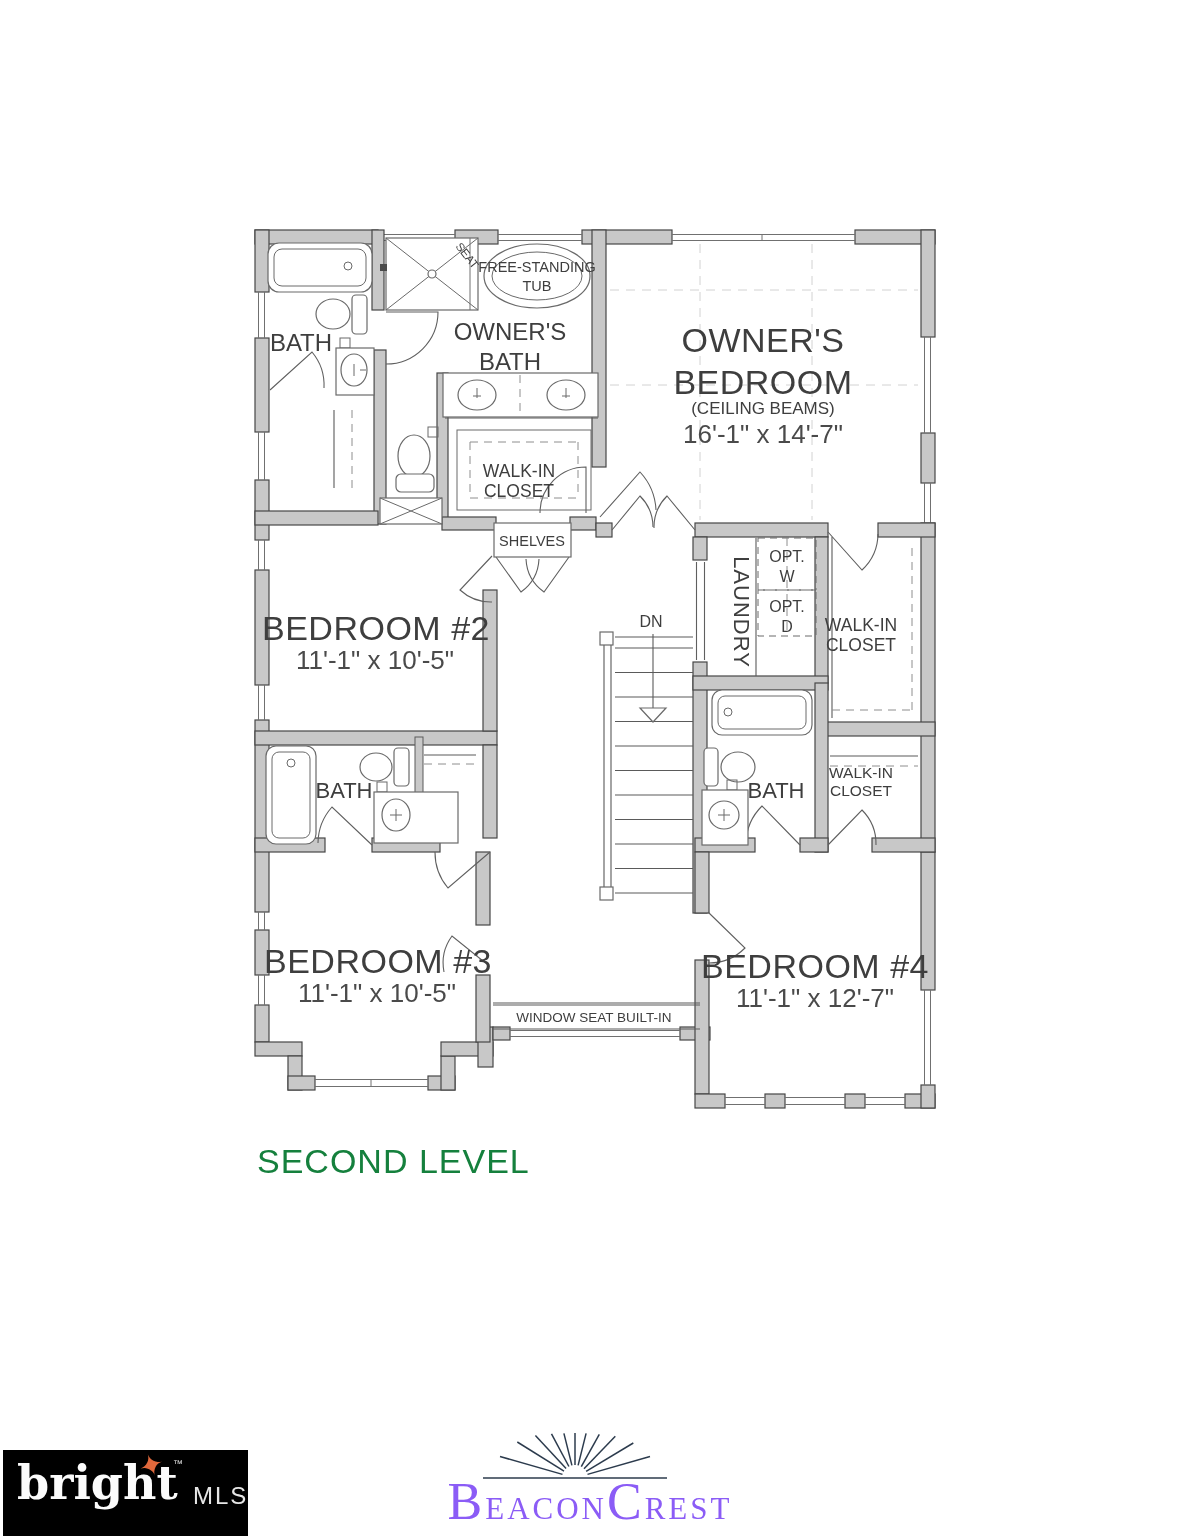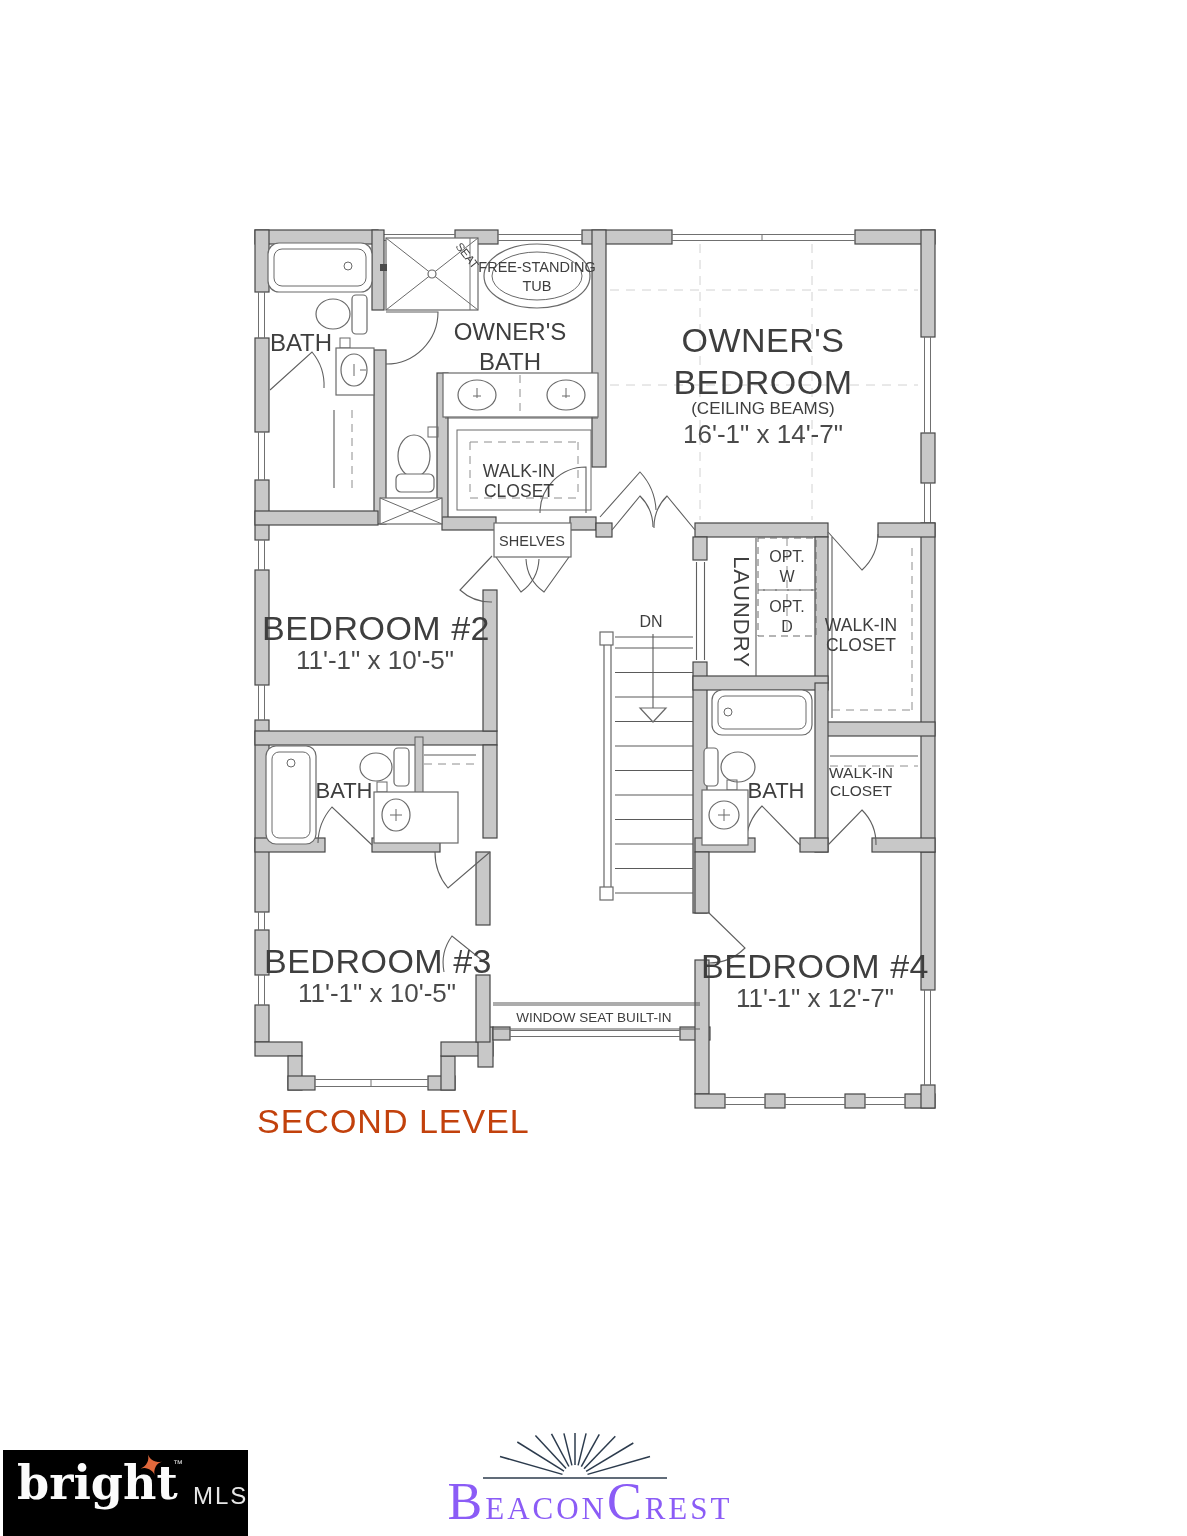--- a/index.html
+++ b/index.html
@@ -20,21 +20,21 @@
   .t-med{font-size:24px;}
   .t-bath{font-size:22px;}
   .t-wic{font-size:17.5px;}
   .t-wic-s{font-size:15.5px;}
   .t-sm{font-size:14.5px;}
   .t-xs{font-size:13.5px;}
   .t-opt{font-size:16px;}
   .t-note{font-size:17px;}
   .t-seat{font-size:11.5px;}
 
-  .level-title{position:absolute;left:257px;top:1102px;font-size:34px;color:#c2410c;
+  .level-title{position:absolute;left:257px;top:1142px;font-size:34px;color:#15803d;
                letter-spacing:1px;}
   .brand{position:absolute;left:418px;top:1432px;width:344px;color:#8b5cf6;text-align:center;}
   .brand-rays{display:block;margin:0 auto;}
   .brand-line{font-family:"Liberation Serif", serif;line-height:1;margin-top:-4px;
               letter-spacing:3px;white-space:nowrap;}
   .brand-line .cap{font-size:52px;}
   .brand-line .sc{font-size:31px;}
   .brand-homes{font-family:"Liberation Serif", serif;font-size:24px;letter-spacing:8px;
                text-align:right;padding-right:6px;margin-top:20px;}
   .mls-bar{position:absolute;left:3px;top:1450px;width:245px;height:86px;background:#000000;}

